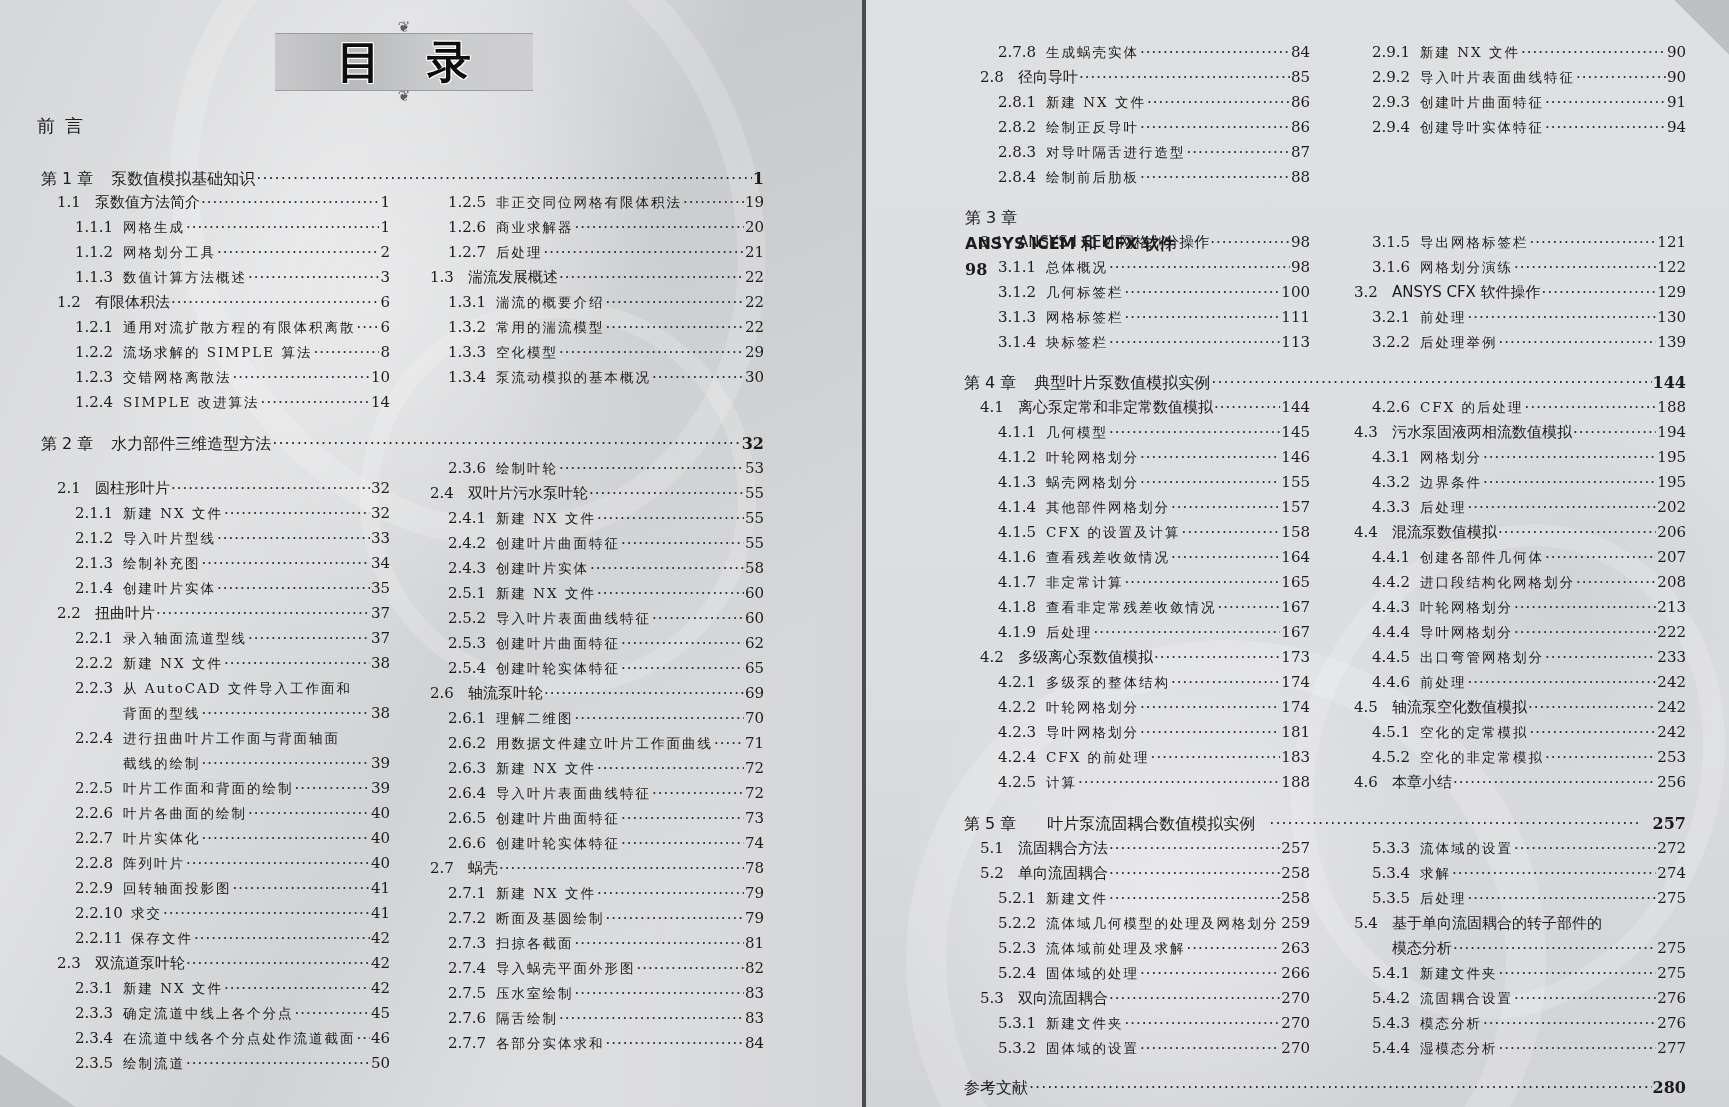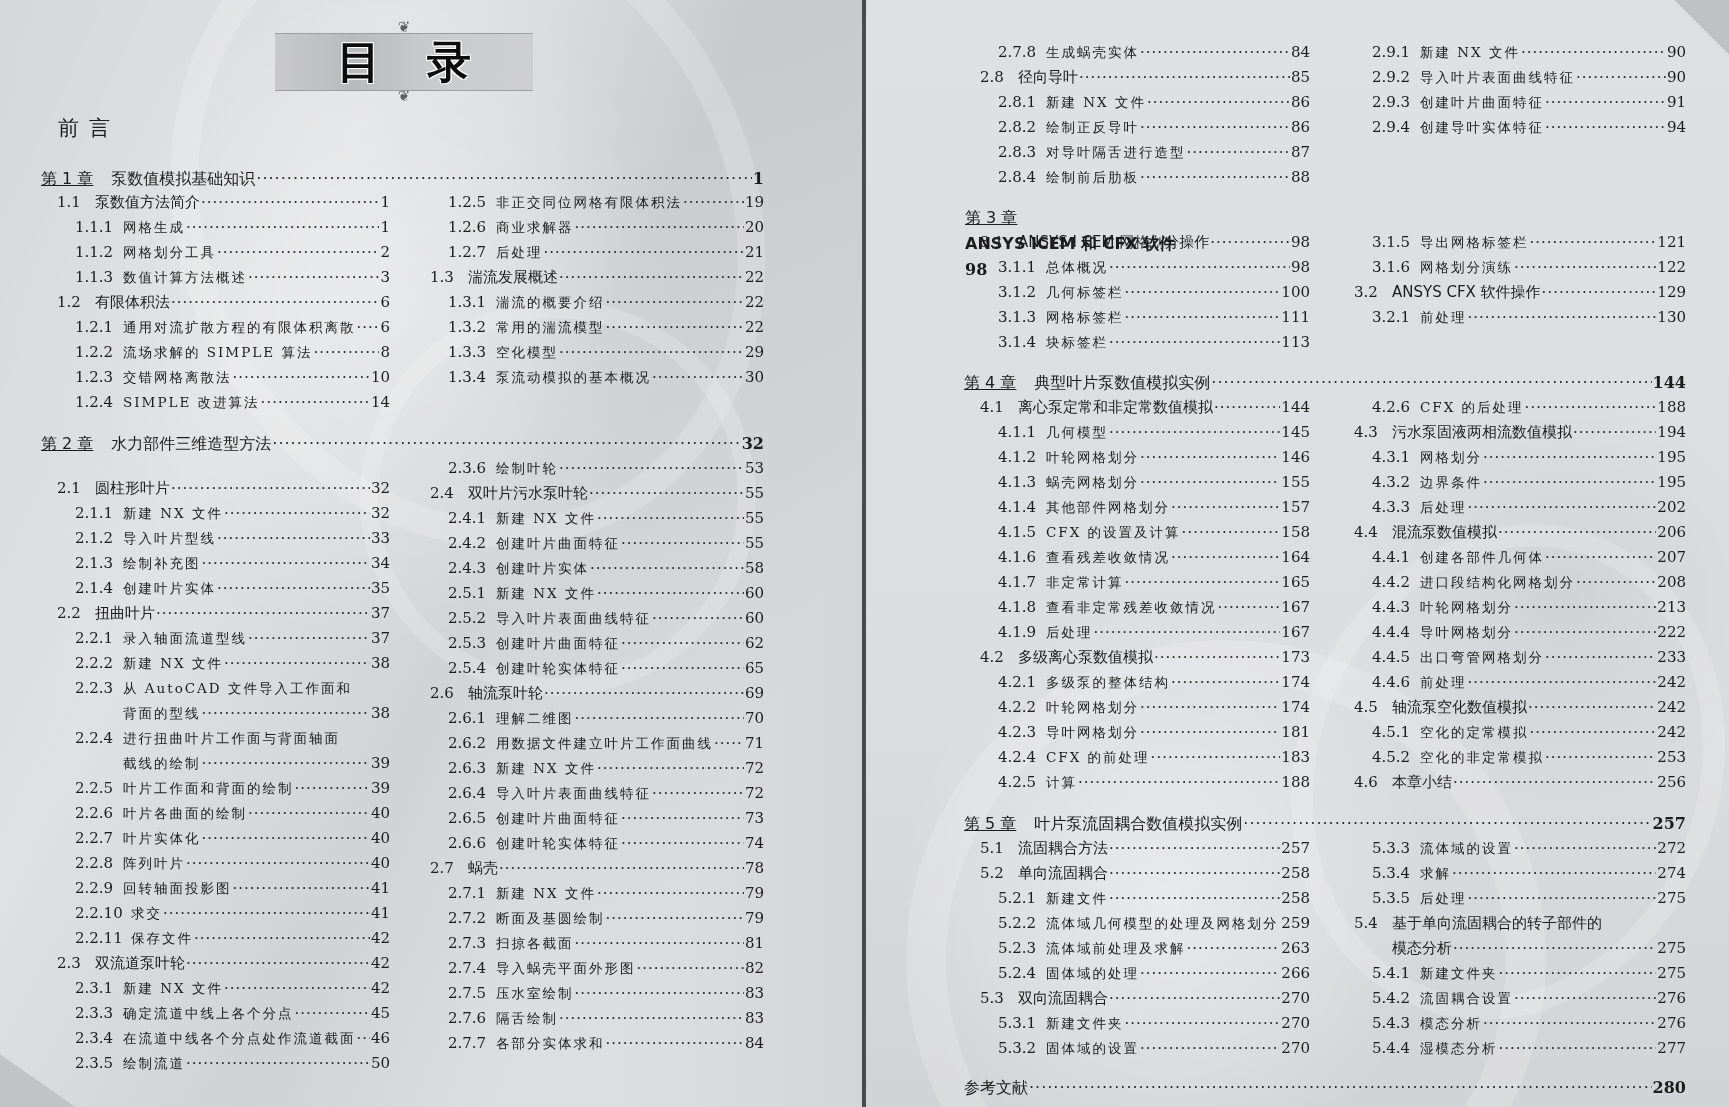--- a/index.html
+++ b/index.html
@@ -30,30 +30,30 @@
     background:linear-gradient(90deg,rgba(190,190,192,0.7),#b9babc 30%,#c9cacc 60%,rgba(200,200,202,0.7));
     border-top:1px solid #9d9ea0;border-bottom:1px solid #9d9ea0;
     display:flex;align-items:center;justify-content:center;}
   #title-text{font-family:"DejaVu Serif",serif;font-weight:bold;font-size:44px;letter-spacing:46px;
     margin-right:-46px;color:#0d0d0d;text-shadow:1px 1px 0 #fff,-1px -1px 0 #fff,1px -1px 0 #fff,-1px 1px 0 #fff;}
   .ornament{position:absolute;left:50%;transform:translateX(-50%);color:#5e5e60;font-size:15px;line-height:15px;}
   #orn-top{top:-14px;}
   #orn-bottom{bottom:-14px;}
 
   .abs{position:absolute;}
-  .preface{left:58px;top:114px;font-family:"DejaVu Sans","Liberation Sans",sans-serif;font-size:21px;letter-spacing:10px;}
+  .preface{left:37px;top:114px;font-family:"DejaVu Sans","Liberation Sans",sans-serif;font-size:18px;letter-spacing:10px;}
 
   .row{display:flex;align-items:baseline;white-space:nowrap;height:25px;line-height:25px;font-size:15px;}
   .row .num{flex:none;}
   .row .label{flex:none;}
   .row .dots{flex:1 1 auto;overflow:hidden;margin:0 1px;letter-spacing:1px;color:#2a2a2a;}
   .row .dots::after{content:"····································································································································································································";}
   .row .pg{flex:none;text-align:right;}
   .ch{font-family:"DejaVu Sans","Liberation Sans",sans-serif;font-size:16px;height:26px;line-height:26px;}
-  .ch .num{margin-right:18px;text-decoration:underline;}
+  .ch .num{margin-right:18px;}
   .ch .pg{font-weight:bold;font-family:"DejaVu Serif",serif;}
   .ch .label{font-weight:normal;}
   .ch.boldlatin .label{font-weight:bold;}
   .sec .num{width:38px;padding-left:16px;}
   .sec .label{font-family:"DejaVu Sans","Liberation Sans",sans-serif;}
   .sub .num{width:48px;padding-left:34px;}
   .sub .label{letter-spacing:2px;font-size:13.5px;}
   .sub.wide .num{width:56px;}
   .cont .num{width:48px;padding-left:34px;}
   .cont .label{letter-spacing:2px;font-size:13.5px;}
@@ -614,20 +614,26 @@
         <span class="label">ANSYS CFX 软件操作</span>
         <span class="dots"></span>
         <span class="pg">129</span>
       </div>
       <div class="row sub">
         <span class="num">3.2.1</span>
         <span class="label">前处理</span>
         <span class="dots"></span>
         <span class="pg">130</span>
       </div>
+      <div class="row sub">
+        <span class="num">3.2.2</span>
+        <span class="label">后处理举例</span>
+        <span class="dots"></span>
+        <span class="pg">139</span>
+      </div>
     </div>
 
   <div class="abs row ch" style="left:98px;top:370px;width:722px;">
     <span class="num">第 4 章</span>
     <span class="label">典型叶片泵数值模拟实例</span>
     <span class="dots"></span>
     <span class="pg">144</span>
   </div>
   <div class="col" id="r-ch4-a" style="left:98px;top:395px;width:346px;">
       <div class="row sec">
@@ -819,21 +825,21 @@
         <span class="pg">253</span>
       </div>
       <div class="row sec">
         <span class="num">4.6</span>
         <span class="label">本章小结</span>
         <span class="dots"></span>
         <span class="pg">256</span>
       </div>
     </div>
 
-  <div class="abs row ch" style="left:98px;top:811px;width:722px;">
+  <div class="abs row ch" style="left:98px;top:811px;width:722px;gap:13px;">
     <span class="num">第 5 章</span>
     <span class="label">叶片泵流固耦合数值模拟实例</span>
     <span class="dots"></span>
     <span class="pg">257</span>
   </div>
   <div class="col" id="r-ch5-a" style="left:98px;top:836px;width:346px;">
       <div class="row sec">
         <span class="num">5.1</span>
         <span class="label">流固耦合方法</span>
         <span class="dots"></span>

